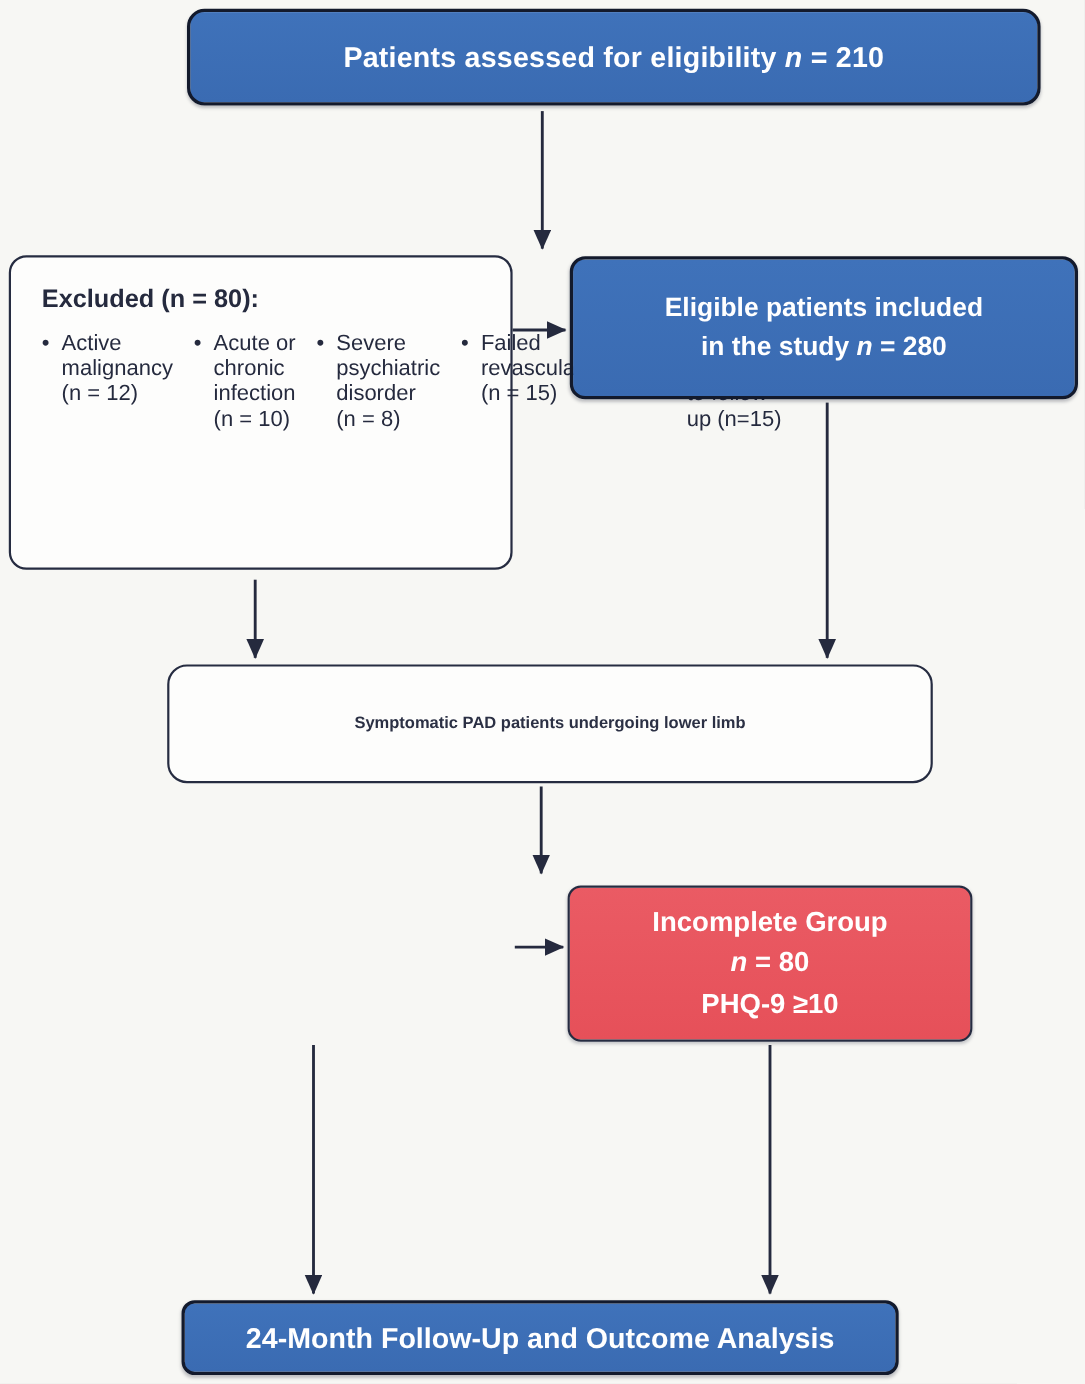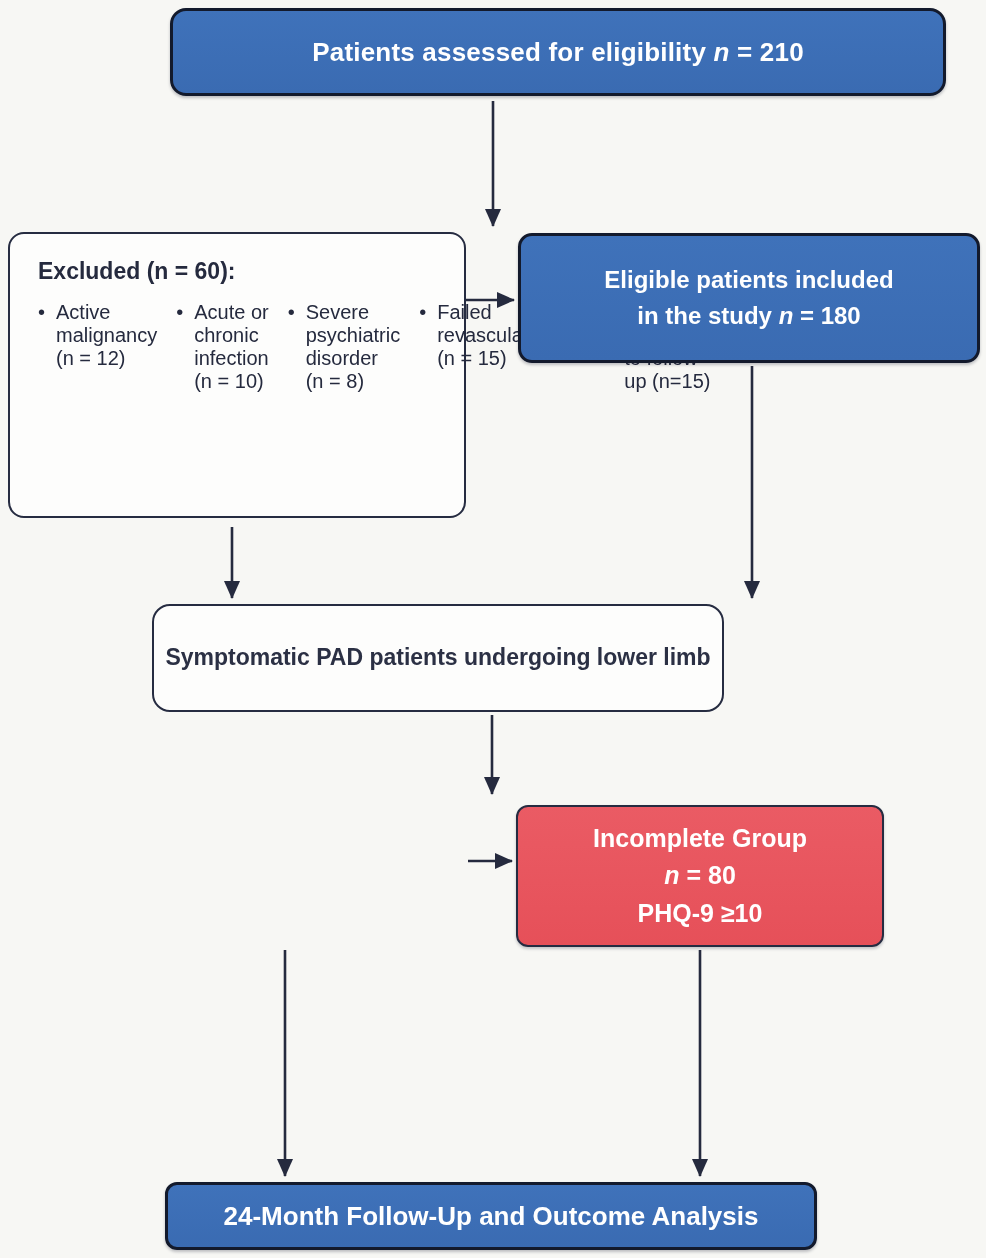--- a/index.html
+++ b/index.html
@@ -27,22 +27,22 @@
     font-size:26px;font-weight:700;letter-spacing:.2px;}
   #excluded{left:8px;top:232px;width:458px;height:286px;border-radius:16px;
     align-items:flex-start;justify-content:flex-start;text-align:left;
     padding:24px 20px 20px 28px;}
   .ex-title{font-size:23px;font-weight:700;margin-bottom:16px;}
   .ex-list{list-style:none;margin:0;padding:0;display:flex;flex-direction:row;gap:19px;}
   .ex-list li{font-size:20px;font-weight:400;display:flex;line-height:1.15;}
   .ex-list li::before{content:"\2022";margin-right:11px;font-size:20px;}
   #eligible{left:518px;top:233px;width:462px;height:130px;border-radius:14px;
     font-size:24px;font-weight:700;line-height:1.5;}
-  #pad{left:152px;top:604px;width:572px;height:108px;border-radius:18px;
-    font-size:23px;font-weight:700;line-height:1.45;color:#2b3044;}
+  #pad{left:152px;top:604px;width:696px;height:108px;border-radius:18px;
+    font-size:15px;font-weight:700;line-height:1.45;color:#2b3044;}
   #nondep{left:100px;top:805px;width:368px;height:142px;border-radius:12px;
     font-size:25px;font-weight:700;line-height:1.5;}
   #dep{left:516px;top:805px;width:368px;height:142px;border-radius:12px;
     font-size:25px;font-weight:700;line-height:1.5;}
   #followup{left:165px;top:1182px;width:652px;height:68px;border-radius:12px;
     font-size:26px;font-weight:700;}
   .rich .line{display:block;}
   .it{font-style:italic;}
   #arrows{position:absolute;left:0;top:0;width:986px;height:1258px;pointer-events:none;}
 </style>
@@ -51,34 +51,34 @@
 
 <div class="canvas">
 
   <div id="assessed" class="box blue">
     <div class="rich">
         <span class="line"><span>Patients assessed for eligibility </span><span class="it">n</span><span> = 210</span></span>
       </div>
   </div>
 
   <div id="excluded" class="box whitebox">
-    <div class="ex-title">Excluded (n = 60):</div>
+    <div class="ex-title">Excluded (n = 80):</div>
     <ul class="ex-list">
         <li>Active malignancy (n = 12)</li>
         <li>Acute or chronic infection (n = 10)</li>
         <li>Severe psychiatric disorder (n = 8)</li>
         <li>Failed revascularization (n = 15)</li>
         <li>Incomplete data / lost to follow-up (n=15)</li>
       </ul>
   </div>
 
   <div id="eligible" class="box blue">
     <div class="rich">
         <span class="line"><span>Eligible patients included</span></span>
-        <span class="line"><span>in the study </span><span class="it">n</span><span> = 180</span></span>
+        <span class="line"><span>in the study </span><span class="it">n</span><span> = 280</span></span>
       </div>
   </div>
 
   <div id="pad" class="box whitebox">
     <div class="rich">
         <span class="line"><span>Symptomatic PAD patients undergoing lower limb</span></span>
       </div>
   </div>
 
 

